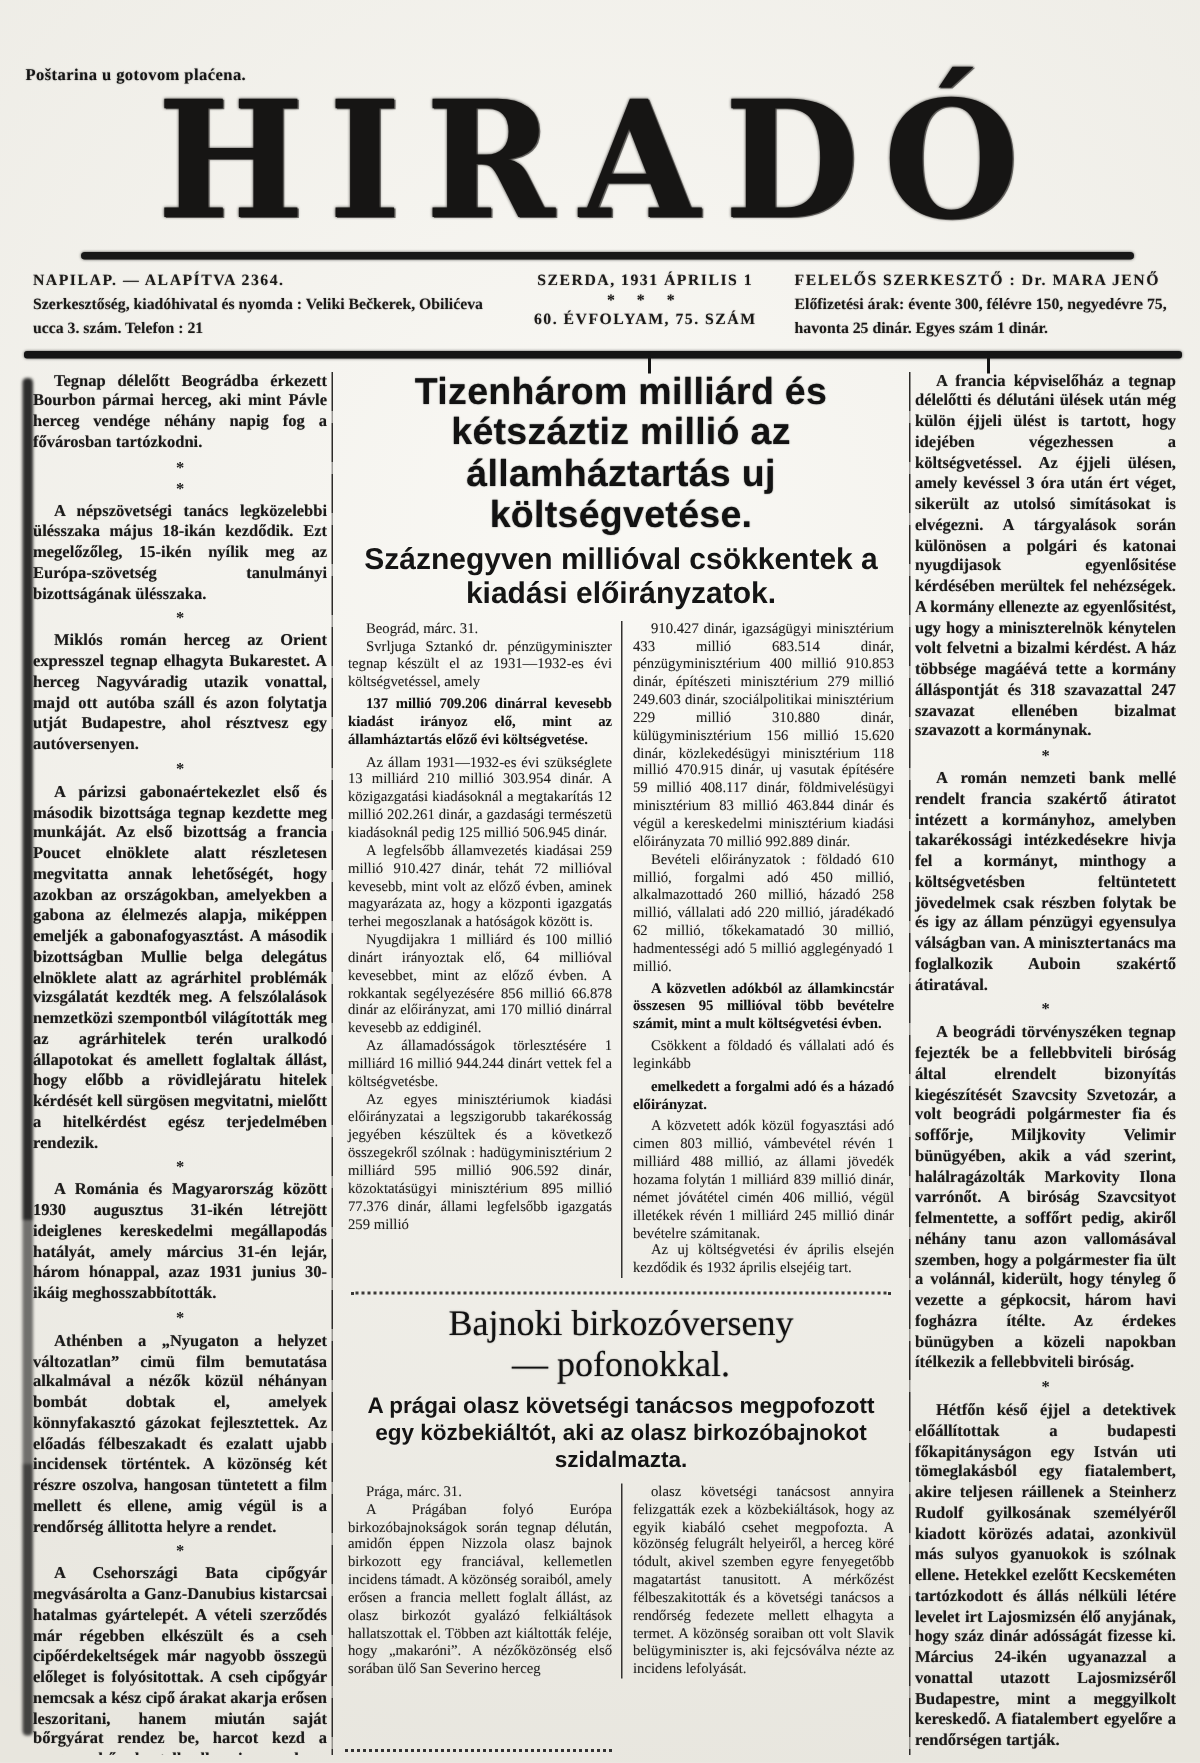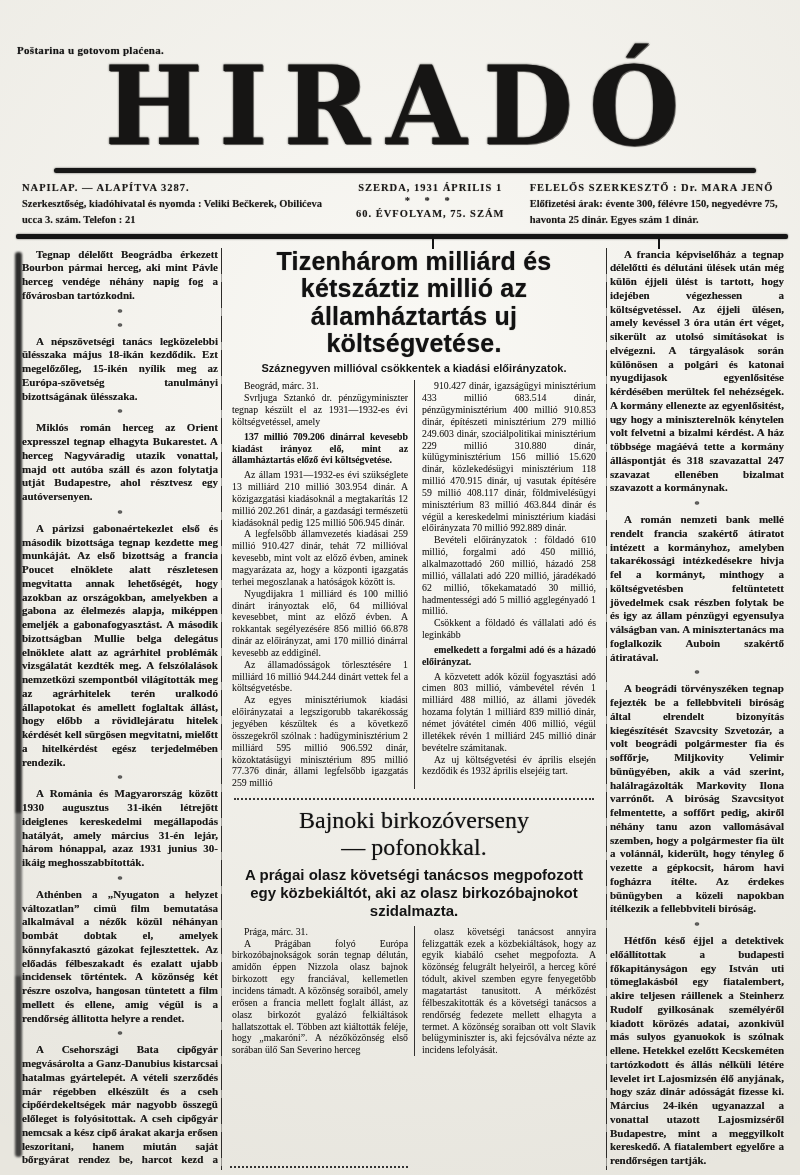--- a/index.html
+++ b/index.html
@@ -81,21 +81,21 @@
   .main-headline{
     margin:0 4px;
     font-family:"Liberation Sans", sans-serif;
     font-weight:bold;font-size:25px;line-height:1.1;
     text-align:center;color:#121212;letter-spacing:.2px;
     text-shadow:0 0 1px rgba(0,0,0,.6);
   }
   .main-subheadline{
     margin:4px 0 6px;
     font-family:"Liberation Sans", sans-serif;
-    font-weight:bold;font-size:11px;line-height:1.15;
+    font-weight:bold;font-size:20px;line-height:1.15;
     text-align:center;color:#151515;
   }
   .art-cols{display:flex;}
   .art-col{width:50%;box-sizing:border-box;padding-right:6px;}
   .art-col-r{border-left:1px solid #33312f;padding-left:7px;padding-right:0;}
   .art-col p{
     font-size:9.8px;line-height:1.21;
     text-align:justify;text-indent:12px;
     margin:0;color:#232220;
     text-shadow:0 0 .5px rgba(0,0,0,.3);
@@ -135,21 +135,21 @@
 
 <div class="page">
 
   <div class="postage">Poštarina u gotovom plaćena.</div>
 
   <h1 class="masthead">HIRADÓ</h1>
   <div class="rule-masthead"></div>
 
   <div class="header">
     <div class="h-left">
-      <div class="h-caps">NAPILAP.   —   ALAPÍTVA 3287.</div>
+      <div class="h-caps">NAPILAP.   —   ALAPÍTVA 2364.</div>
       <div>Szerkesztőség, kiadóhivatal és nyomda : Veliki Bečkerek, Obilićeva ucca 3. szám. Telefon : 21</div>
     </div>
     <div class="h-center">
       <div class="h-caps">SZERDA, 1931 ÁPRILIS 1</div>
       <div class="stars">* * *</div>
       <div class="h-caps">60. ÉVFOLYAM, 75. SZÁM</div>
     </div>
     <div class="h-right">
       <div class="h-caps">FELELŐS SZERKESZTŐ : Dr. MARA JENŐ</div>
       <div>Előfizetési árak: évente 300, félévre 150, negyedévre 75, havonta 25 dinár. Egyes szám 1 dinár.</div>
@@ -191,20 +191,21 @@
             <p class="bold">137 millió 709.206 dinárral kevesebb kiadást irányoz elő, mint az államháztartás előző évi költségvetése.</p>
             <p>Az állam 1931—1932-es évi szükséglete 13 milliárd 210 millió 303.954 dinár. A közigazgatási kiadásoknál a megtakarítás 12 millió 202.261 dinár, a gazdasági természetü kiadásoknál pedig 125 millió 506.945 dinár.</p>
             <p>A legfelsőbb államvezetés kiadásai 259 millió 910.427 dinár, tehát 72 millióval kevesebb, mint volt az előző évben, aminek magyarázata az, hogy a központi igazgatás terhei megoszlanak a hatóságok között is.</p>
             <p>Nyugdijakra 1 milliárd és 100 millió dinárt irányoztak elő, 64 millióval kevesebbet, mint az előző évben. A rokkantak segélyezésére 856 millió 66.878 dinár az előirányzat, ami 170 millió dinárral kevesebb az eddiginél.</p>
             <p>Az államadósságok törlesztésére 1 milliárd 16 millió 944.244 dinárt vettek fel a költségvetésbe.</p>
             <p>Az egyes minisztériumok kiadási előirányzatai a legszigorubb takarékosság jegyében készültek és a következő összegekről szólnak : hadügyminisztérium 2 milliárd 595 millió 906.592 dinár, közoktatásügyi minisztérium 895 millió 77.376 dinár, állami legfelsőbb igazgatás 259 millió</p>
           </div>
           <div class="art-col art-col-r">
             <p>910.427 dinár, igazságügyi minisztérium 433 millió 683.514 dinár, pénzügyminisztérium 400 millió 910.853 dinár, építészeti minisztérium 279 millió 249.603 dinár, szociálpolitikai minisztérium 229 millió 310.880 dinár, külügyminisztérium 156 millió 15.620 dinár, közlekedésügyi minisztérium 118 millió 470.915 dinár, uj vasutak építésére 59 millió 408.117 dinár, földmivelésügyi minisztérium 83 millió 463.844 dinár és végül a kereskedelmi minisztérium kiadási előirányzata 70 millió 992.889 dinár.</p>
             <p>Bevételi előirányzatok : földadó 610 millió, forgalmi adó 450 millió, alkalmazottadó 260 millió, házadó 258 millió, vállalati adó 220 millió, járadékadó 62 millió, tőkekamatadó 30 millió, hadmentességi adó 5 millió agglegényadó 1 millió.</p>
+            <p class="bold">A közvetlen adókból az államkincstár összesen 95 millióval több bevételre számit, mint a mult költségvetési évben.</p>
             <p>Csökkent a földadó és vállalati adó és leginkább</p>
             <p class="bold">emelkedett a forgalmi adó és a házadó előirányzat.</p>
             <p>A közvetett adók közül fogyasztási adó cimen 803 millió, vámbevétel révén 1 milliárd 488 millió, az állami jövedék hozama folytán 1 milliárd 839 millió dinár, német jóvátétel cimén 406 millió, végül illetékek révén 1 milliárd 245 millió dinár bevételre számitanak.</p>
             <p>Az uj költségvetési év április elsején kezdődik és 1932 április elsejéig tart.</p>
           </div>
         </div>
       </article>
 
       <hr class="section-divider">
 

